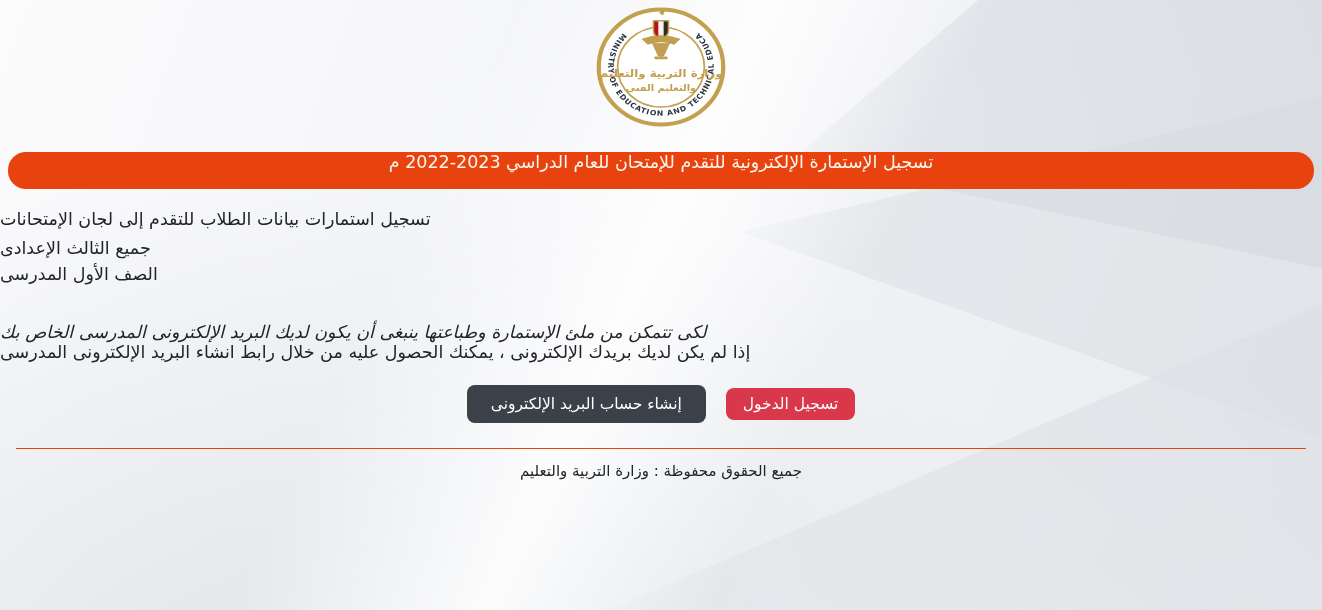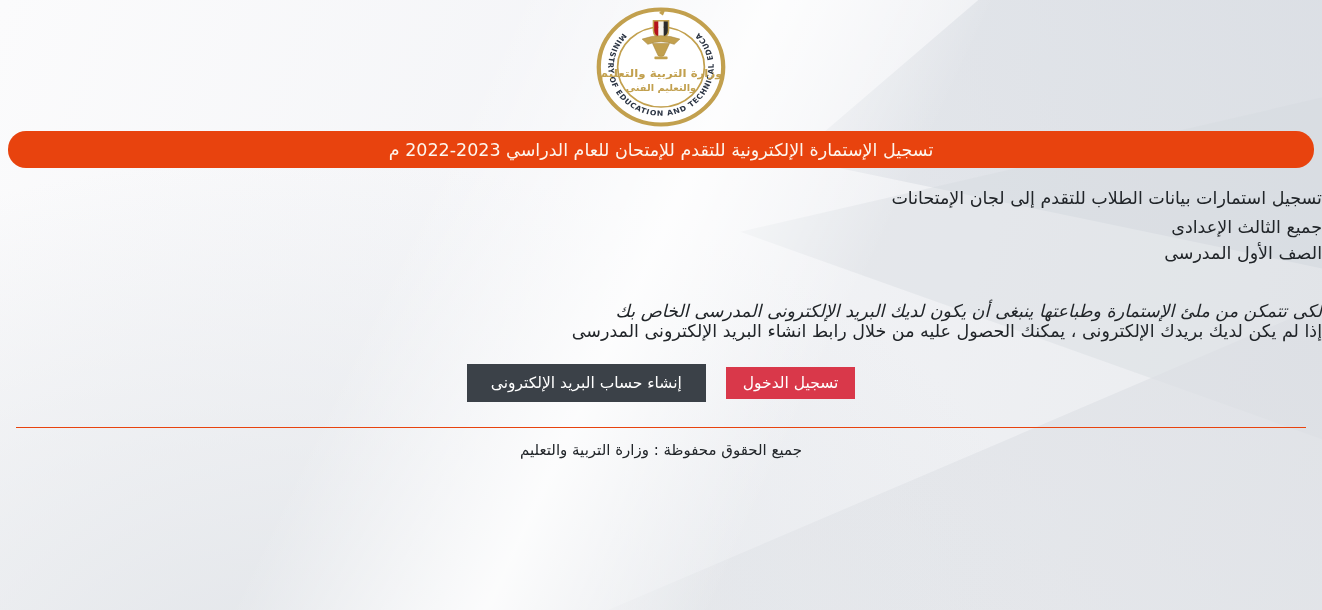--- a/index.html
+++ b/index.html
@@ -17,35 +17,35 @@
   .wedge3{clip-path:polygon(46% 100%,100% 50%,100% 100%);
     background:linear-gradient(220deg,#d8dbe1,#e8eaed);opacity:.65;}
   .wedge4{background:radial-gradient(ellipse at 22% 115%,#e2e5e9 0%,rgba(226,229,233,0) 55%);}
   .sheen{background:linear-gradient(115deg,rgba(255,255,255,0) 32%,rgba(255,255,255,.85) 48%,rgba(255,255,255,0) 62%);}
 
   .content{position:relative;z-index:2;}
 
   .logo-wrap{width:132px;margin:6px auto 0;display:block;}
 
   .banner{
-    margin:3px 8px 0;height:37px;border-radius:18px;
+    margin:24px 8px 0;height:37px;border-radius:18px;
     background:var(--banner-bg,#e8430e);
-    color:#fdf6ee;display:flex;align-items:center;justify-content:center;
+    color:#fdf6ee;display:flex;align-items:flex-start;justify-content:center;
     font-size:17.5px;direction:rtl;letter-spacing:0;
   }
 
-  .maintext{direction:rtl;text-align:right;font-size:17.5px;color:var(--text,#212529);}
+  .maintext{direction:rtl;text-align:left;font-size:17.5px;color:var(--text,#212529);}
   .intro{margin-top:20px;}
   .available{margin-top:27px;}
   .grades{margin-top:6px;line-height:26px;}
   .para1{margin-top:35px;font-style:italic;}
   .para2{}
 
   .btn-row{margin-top:23px;display:flex;direction:rtl;justify-content:center;align-items:center;gap:20px;}
-  .btn{border:none;border-radius:0;color:#fff;font-family:inherit;font-size:15.5px;cursor:pointer;direction:rtl;}
+  .btn{border:none;border-radius:8px;color:#fff;font-family:inherit;font-size:15.5px;cursor:pointer;direction:rtl;}
   .btn-login{background:var(--login-bg,#d9384a);padding:7px 17px;}
   .btn-create{background:var(--create-bg,#3b4148);padding:10px 24px;}
 
   .divider{margin:25px 16px 0;border:none;border-top:1px solid var(--accent-line,#e8430e);height:0;}
   .copyright{margin-top:13px;text-align:center;direction:rtl;font-size:15px;}
 </style>
 </head>
 <body>
 
 <div class="bg-layer wedge1"></div>

